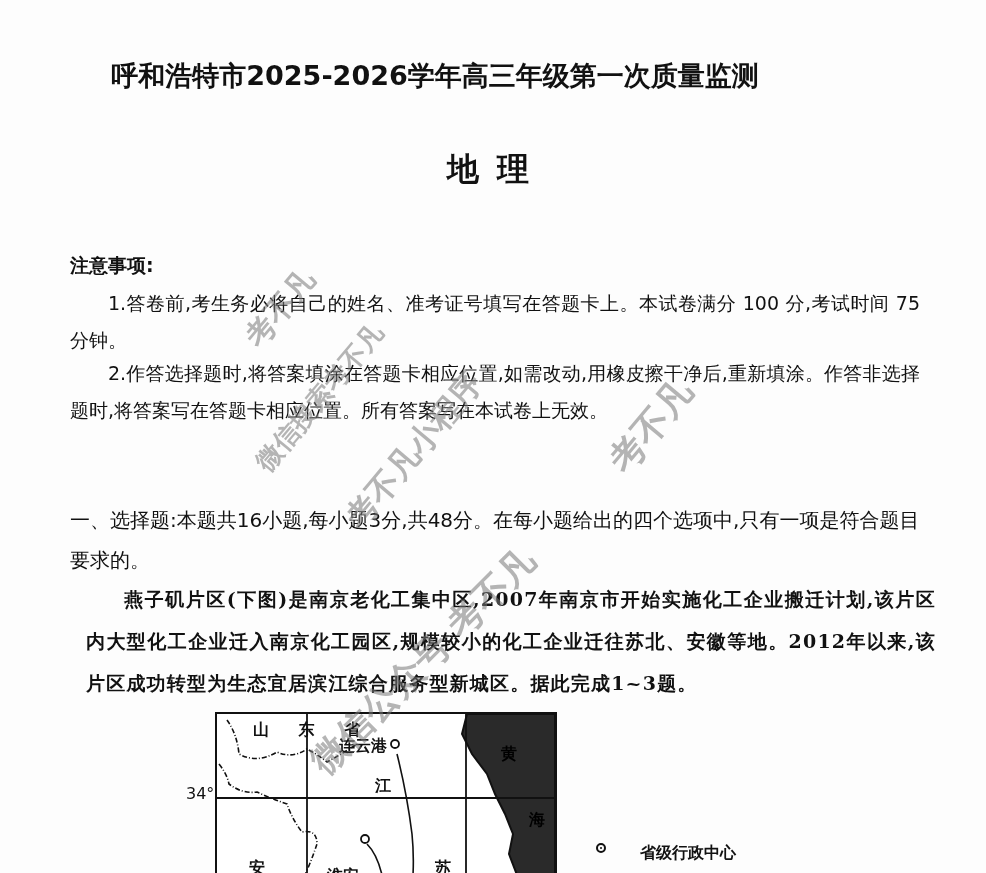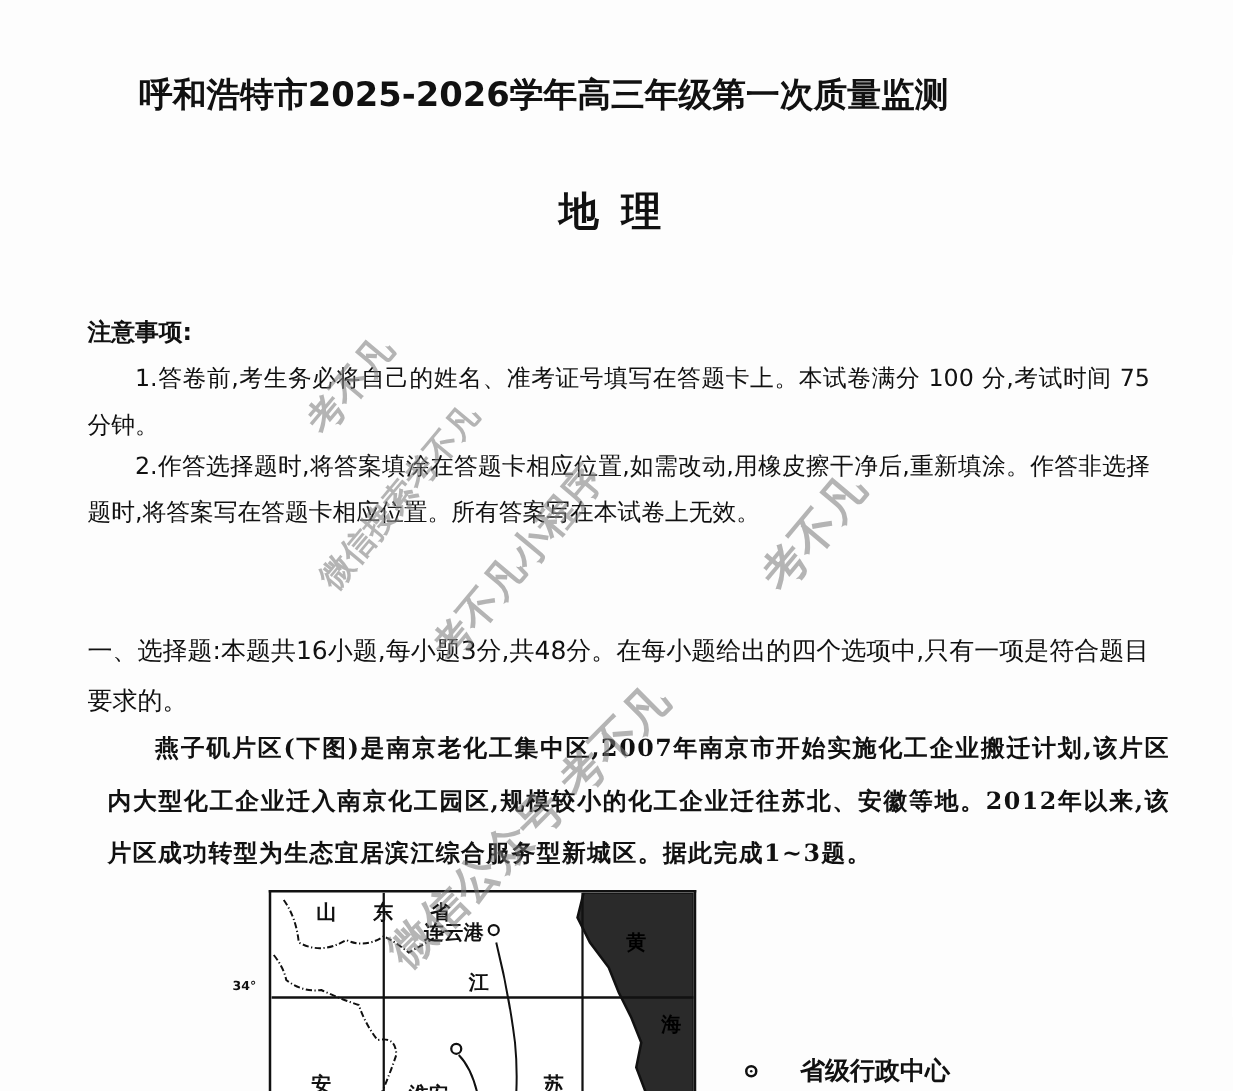--- a/index.html
+++ b/index.html
@@ -96,31 +96,31 @@
       position: absolute;
       font-size: 16px;
       font-weight: bold;
       font-family: "DejaVu Sans", "Liberation Sans", sans-serif;
       color: #111;
       white-space: nowrap;
     }
     .lat-label {
       position: absolute;
       left: 186px; top: 784px;
-      font-size: 10px;
-      font-weight: bold;
+      font-size: 16px;
+      font-weight: normal;
       font-family: "DejaVu Sans", "Liberation Sans", sans-serif;
     }
     .legend {
       position: absolute;
       left: 596px; top: 843px;
       display: flex;
-      align-items: center;
+      align-items: flex-start;
       gap: 34px;
-      font-size: 20px;
+      font-size: 16px;
       font-weight: bold;
       font-family: "DejaVu Sans", "Liberation Sans", sans-serif;
     }
     .legend-symbol {
       width: 10px; height: 10px;
       border: 2px solid #111;
       border-radius: 50%;
       position: relative;
       box-sizing: border-box;
     }

